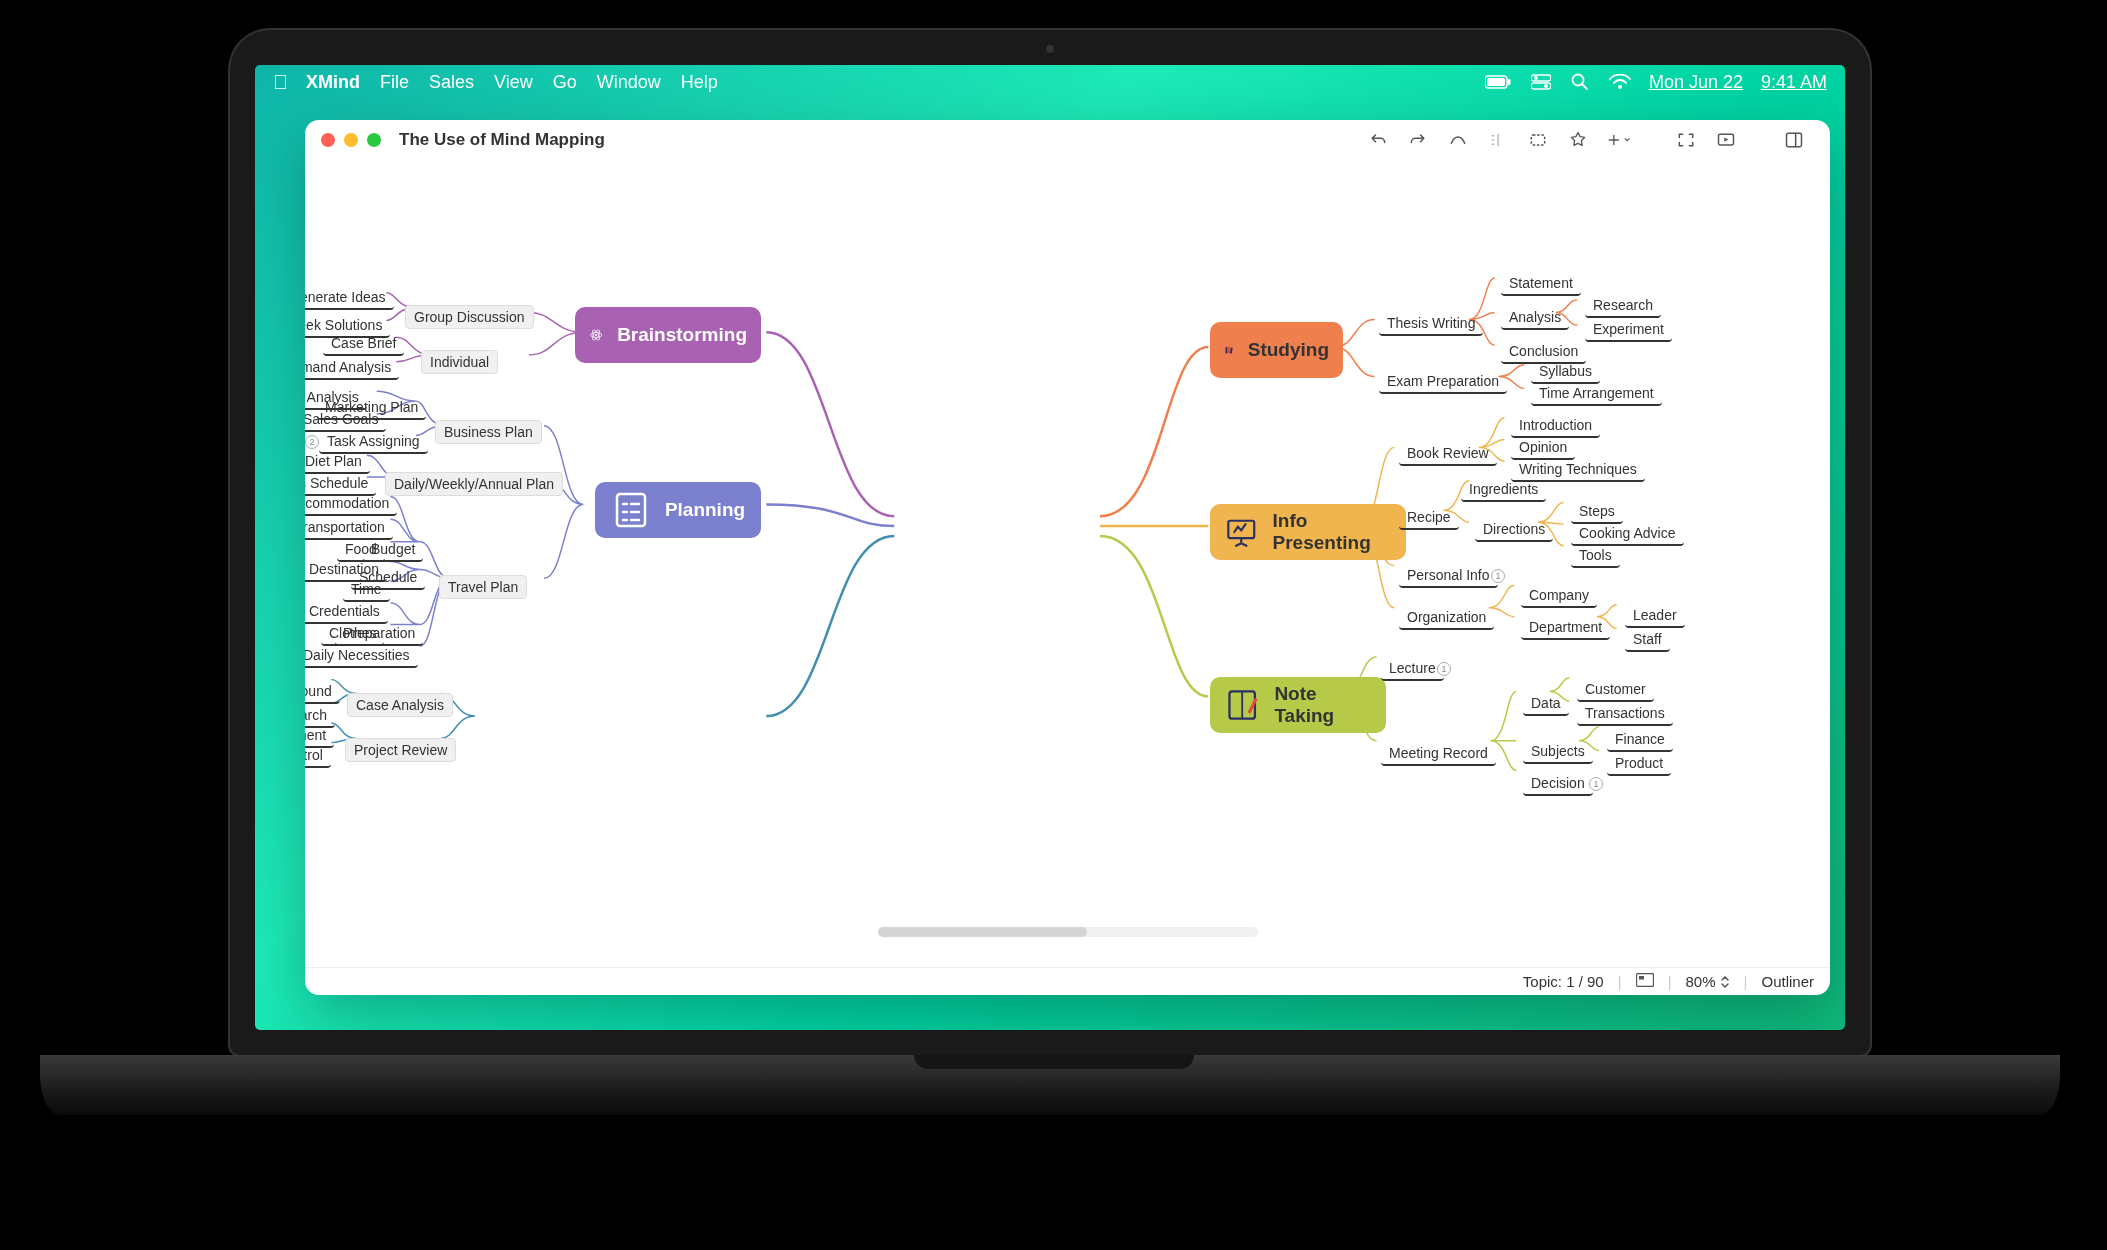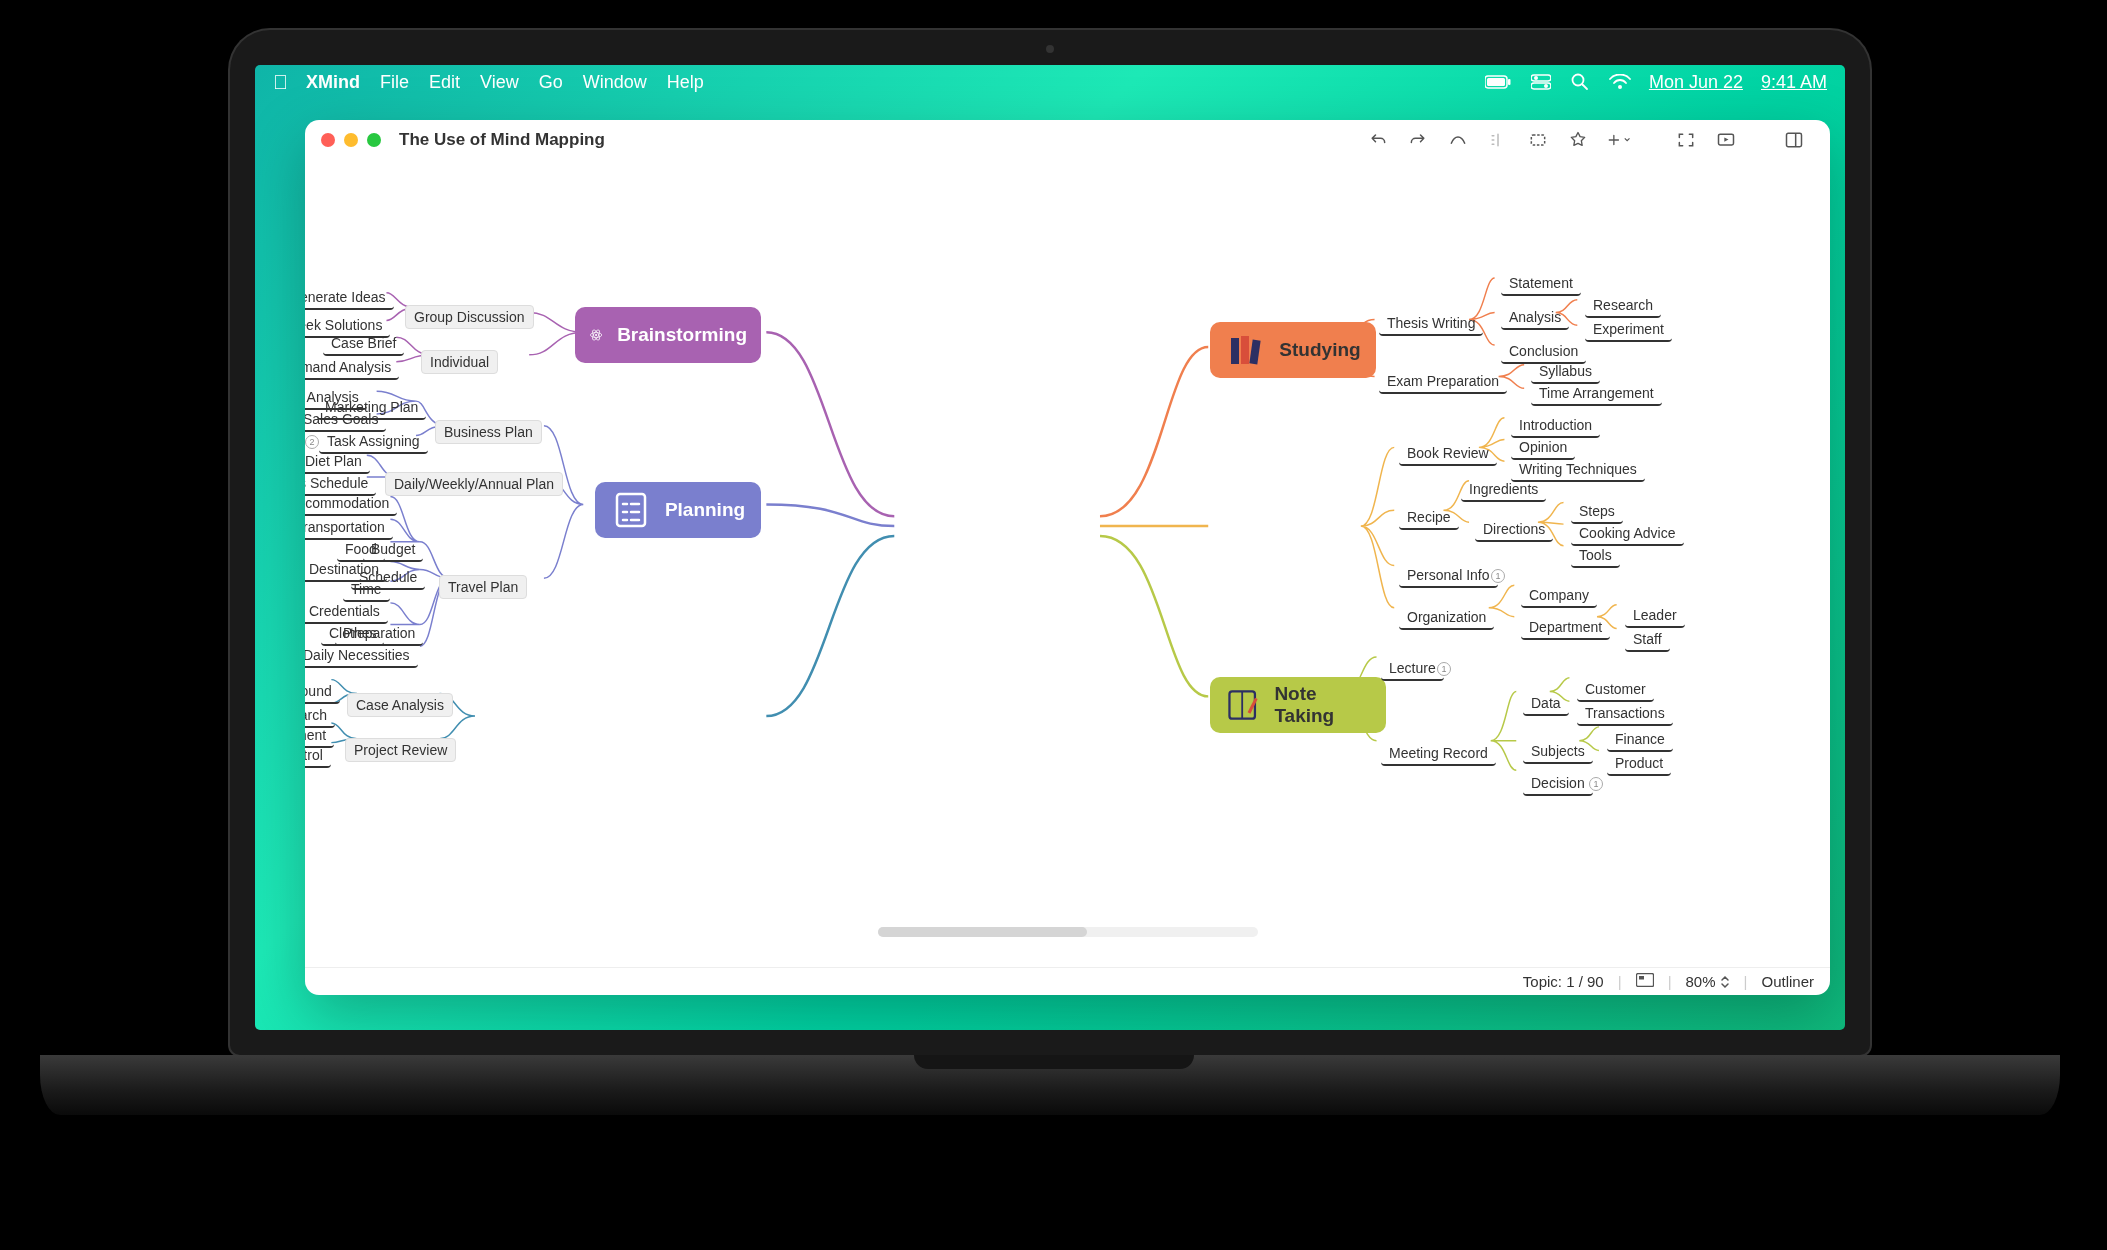--- a/index.html
+++ b/index.html
@@ -73,21 +73,21 @@
 <body>
 
 <div class="laptop-frame">
   <div class="camera"></div>
   <div class="laptop-screen">
 
     <div class="menubar">
       <span class="apple"></span>
       <span class="app-name">XMind</span>
       <span class="mitem">File</span>
-      <span class="mitem">Edit</span>
+      <span class="mitem">Sales</span>
       <span class="mitem">View</span>
       <span class="mitem">Go</span>
       <span class="mitem">Window</span>
       <span class="mitem">Help</span>
       <span class="spacer"></span>
       <span class="ricon">
           <svg width="26" height="14" viewBox="0 0 26 14">
             <rect x="0" y="1" width="22" height="12" rx="3" fill="none" stroke="#fff" stroke-width="1.5"></rect>
             <rect x="2" y="3" width="18" height="8" rx="1.5" fill="#fff"></rect>
             <rect x="23" y="4" width="2.5" height="6" rx="1" fill="#fff"></rect>
@@ -252,29 +252,39 @@
         <div class="node mt left planning" style="left:290px; top:322px; width:166px">
           <span>Planning</span>
           <span class="mt-icon">
               <svg viewBox="0 0 40 40">
                 <rect x="6" y="4" width="28" height="32" rx="3" fill="none" stroke="#fff" stroke-width="2.5"></rect>
                 <path d="M12 14h4m4 0h8 M12 22h4m4 0h8 M12 30h4m4 0h8" stroke="#fff" stroke-width="2.5" stroke-linecap="round"></path>
               </svg>
             </span>
         </div>
 
-        <div class="node mt studying" style="left:905px; top:162px; width:166px">
+        <div class="node mt studying" style="left:905px; top:162px; width:133px">
           <span class="mt-icon">
               <svg viewBox="0 0 40 40">
                 <rect x="6" y="8" width="8" height="26" fill="#2c2f63"></rect>
                 <rect x="16" y="6" width="8" height="28" fill="#d84e3a"></rect>
                 <rect x="26" y="10" width="8" height="24" fill="#2c2f63" transform="rotate(8 30 22)"></rect>
               </svg>
             </span>
           <span>Studying</span>
+        </div>
+        <div class="node mt info" style="left:905px; top:344px; width:196px">
+          <span class="mt-icon">
+              <svg viewBox="0 0 40 40">
+                <rect x="5" y="7" width="30" height="20" rx="2" fill="none" stroke="#2c2f63" stroke-width="2.5"></rect>
+                <path d="M12 20l4-6 4 4 5-7" stroke="#2c2f63" stroke-width="2.5" fill="none" stroke-linecap="round"></path>
+                <path d="M20 27v6 M14 36l6-3 6 3" stroke="#2c2f63" stroke-width="2.5" fill="none" stroke-linecap="round"></path>
+              </svg>
+            </span>
+          <span>Info Presenting</span>
         </div>
         <div class="node mt note" style="left:905px; top:517px; width:176px">
           <span class="mt-icon">
               <svg viewBox="0 0 40 40">
                 <rect x="6" y="5" width="28" height="30" rx="3" fill="none" stroke="#2c2f63" stroke-width="2.5"></rect>
                 <line x1="20" y1="5" x2="20" y2="35" stroke="#2c2f63" stroke-width="2"></line>
                 <path d="M26 28 l8 -16 3 1.5 -8 16 z" fill="#d84e3a"></path>
               </svg>
             </span>
           <span>Note Taking</span>

